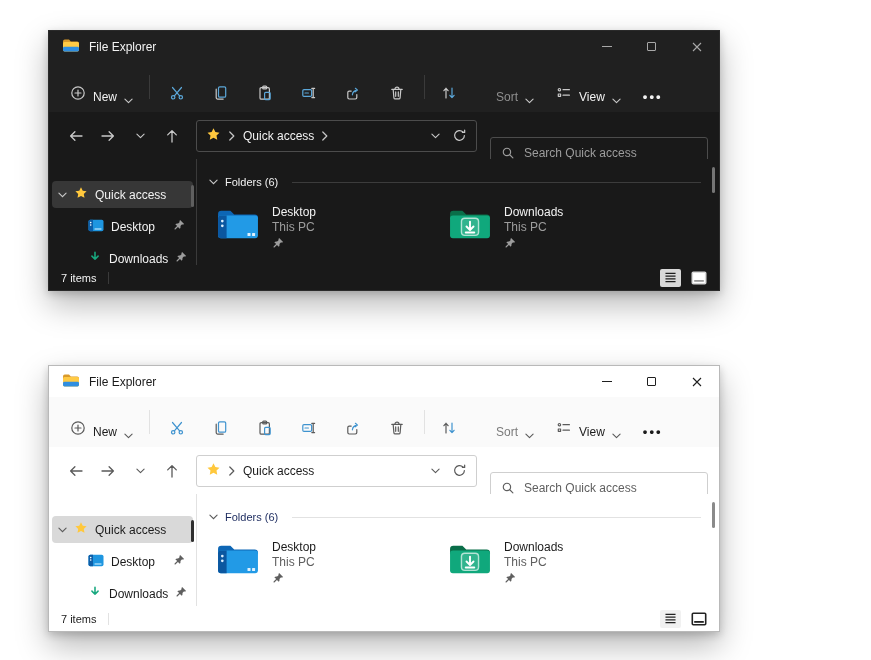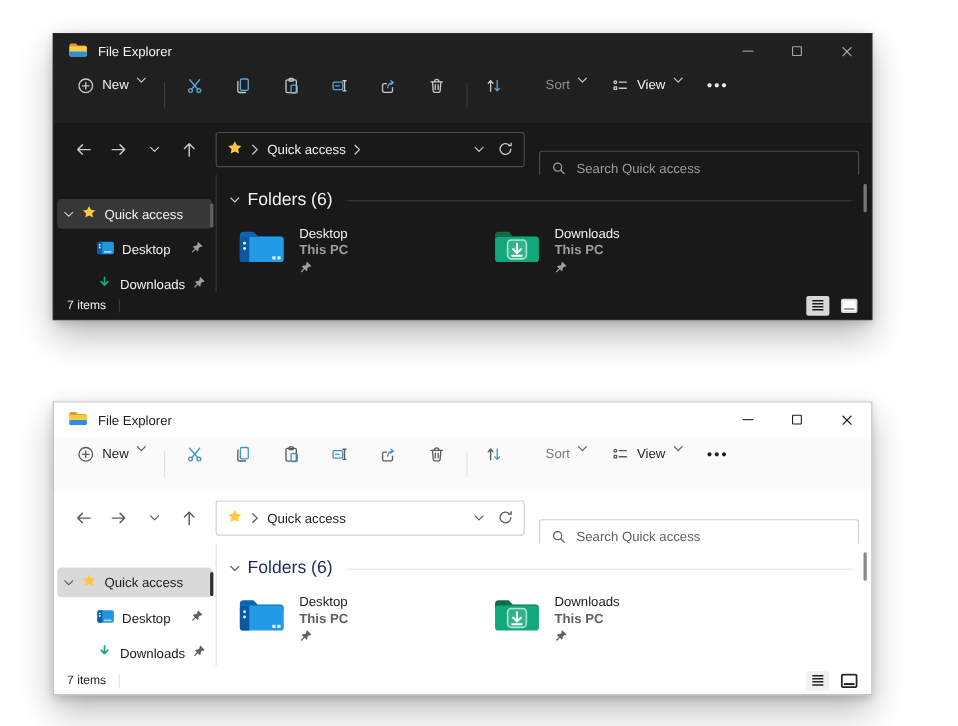--- a/index.html
+++ b/index.html
@@ -1,19 +1,19 @@
 <!DOCTYPE html>
 <html><head>
 <meta charset="utf-8">
 <style>
   * { margin:0; padding:0; box-sizing:border-box; }
   html,body { width:871px; height:660px; background:#ffffff; overflow:hidden;
               font-family:"Liberation Sans", sans-serif; }
 
-  .window { position:absolute; left:48px; width:745px; display:flex; flex-direction:column;
+  .window { position:absolute; left:48px; width:672px; display:flex; flex-direction:column;
             font-size:12px;
             box-shadow:0 14px 30px rgba(0,0,0,.28), 0 3px 8px rgba(0,0,0,.18); }
 
   .window.dark { top:30px;  height:261px;
     --title-bg:#202020; --chrome-bg:#202020; --body-bg:#191919;
     --text:#f2f2f2; --text2:#9d9d9d; --icon:#c9c9c9; --accent:#5ba7d9;
     --divider:#3a3a3a; --field-border:#4c4c4c; --selected:#373737;
     --rule:#3c3c3c; --thumb:#757575; --thumb2:#5f5f5f; --group-text:#f2f2f2;
     --sortlabel:#8f8f8f; --cap:#a8a8a8; --vb-box:#d8d8d8; --vb-glyph:#1d1d1d; --vb2-fill:#ffffff;
     background:var(--body-bg); color:var(--text); border:1px solid #2a2a2a; }
@@ -33,21 +33,21 @@
   .caption { margin-left:auto; display:flex; height:100%; }
   .cap { width:45px; height:100%; display:flex; align-items:center; justify-content:center;
          color:var(--cap); }
   .min-glyph { width:10px; height:1px; background:currentColor; display:block; }
   .max-glyph { width:9px; height:9px; border:1px solid currentColor; border-radius:1px; display:block; }
   .cap svg { stroke:currentColor; stroke-width:1.1; fill:none; }
 
   
   .toolbar { height:50px; flex:0 0 50px; background:var(--chrome-bg);
              display:flex; align-items:center; padding:0 10px; }
-  .tbtn { display:flex; align-items:flex-start; gap:7px; height:34px; padding:0 11px;
+  .tbtn { display:flex; align-items:flex-end; gap:7px; height:34px; padding:0 11px;
           background:none; border:none; color:var(--text); font-size:12px;
           font-family:inherit; }
   .tbtn.iconic { padding:0 14px; }
   .tb-divider { width:1px; height:24px; background:var(--divider); margin:0 5px; }
   .toolbar svg { fill:none; stroke-linecap:round; stroke-linejoin:round; stroke-width:1.2; }
   .toolbar svg .g { stroke:var(--icon); }
   .toolbar svg .a { stroke:var(--accent); }
   .chev { width:9px; height:6px; }
   .chev path { stroke:var(--icon); fill:none; stroke-width:1.2; stroke-linecap:round; }
   .sort-label { color:var(--sortlabel);margin-left:32px; }
@@ -82,30 +82,30 @@
   .side-item.selected { background:var(--selected); }
   .side-item.child { padding-left:36px; }
   .side-item .pin { margin-left:auto; margin-right:2px; color:var(--text2); }
   .pin svg { fill:currentColor; }
   .side-thumb { position:absolute; right:2px; top:26px; width:3px; height:22px;
                 background:var(--thumb2); border-radius:2px; }
   .dl-arrow { stroke:#18a87f; fill:none; stroke-width:1.8; stroke-linecap:round; stroke-linejoin:round; }
 
   .main { flex:1; position:relative; padding:14px 18px 0 12px; min-width:0; }
   .group-header { display:flex; align-items:center; gap:7px; height:18px;
-                  font-size:16px; color:var(--group-text); }
+                  font-size:11px; color:var(--group-text); }
   .group-header .rule { flex:1; height:1px; background:var(--rule); margin-left:7px; }
   .main-thumb { position:absolute; right:4px; top:8px; width:3px; height:26px;
                 background:var(--thumb); border-radius:2px; }
 
   .tiles { display:flex; margin-top:10px; }
   .tile { width:232px; display:flex; gap:11px; padding:3px 6px; }
   .tile-text { display:flex; flex-direction:column; line-height:15px; padding-top:1px; }
   .tile-name { color:var(--text); }
-  .tile-loc { color:var(--text2);font-weight:bold; }
+  .tile-loc { color:var(--text2); }
   .tile .pin { color:var(--text2); margin-top:2px; }
 
   
   .statusbar { height:25px; flex:0 0 25px; display:flex; align-items:center;
                padding:0 10px 0 12px; background:var(--body-bg); font-size:11px; }
   .st-divider { width:1px; height:12px; background:var(--divider); margin-left:12px; }
   .view-toggles { margin-left:auto; display:flex; gap:7px; }
   .vbtn { width:21px; height:18px; border-radius:2px; display:flex; align-items:center;
           justify-content:center; border:none; padding:0; }
   .vbtn.details { background:var(--vb-box); }

